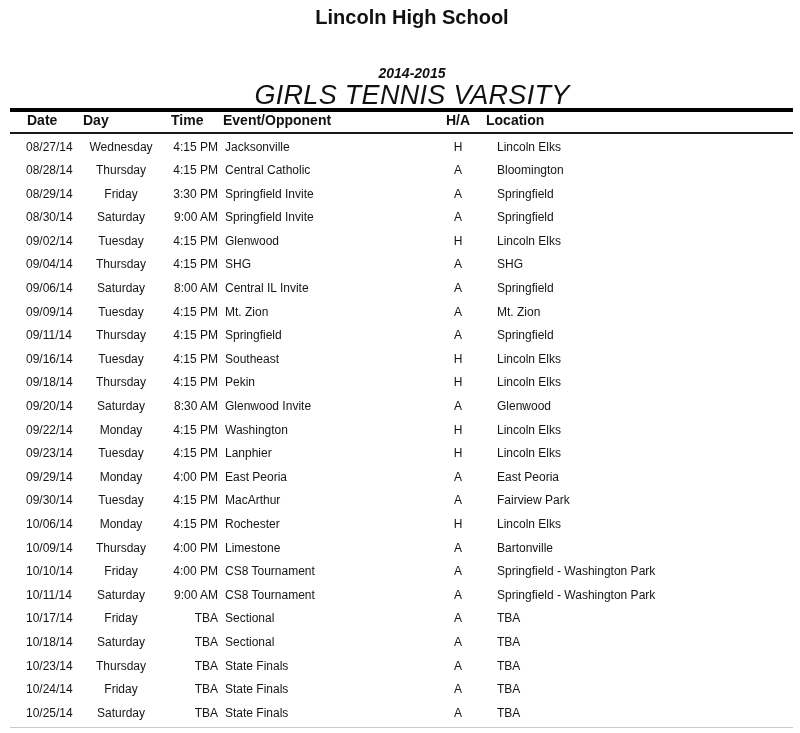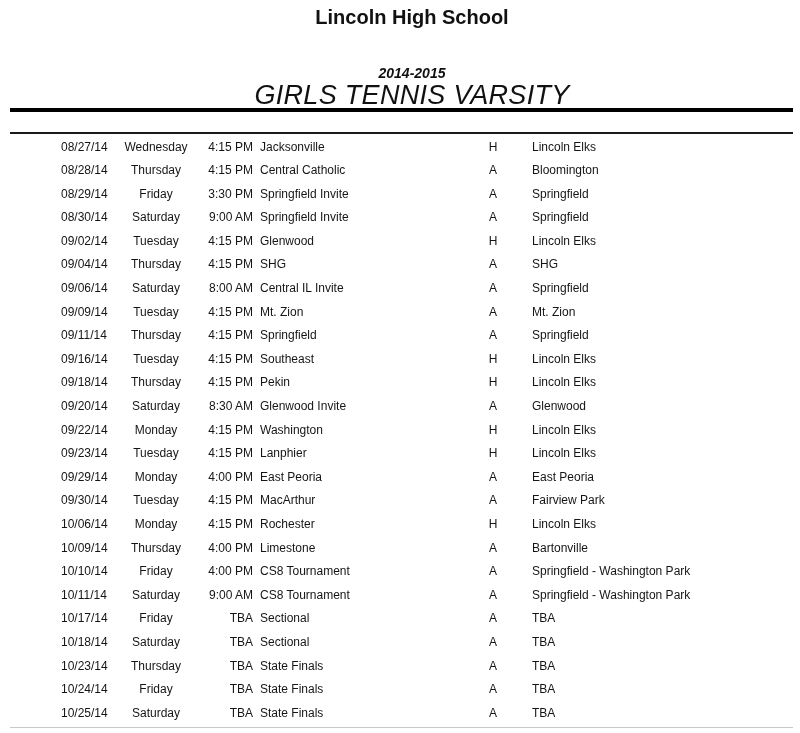--- a/index.html
+++ b/index.html
@@ -31,21 +31,21 @@
     position: absolute; top: 0;
     font-size: 14px; font-weight: bold; white-space: nowrap;
   }
   .h-date  { left: 27px; }
   .h-day   { left: 83px; }
   .h-time  { left: 171px; }
   .h-event { left: 223px; }
   .h-ha    { left: 441px; width: 34px; text-align: center; }
   .h-loc   { left: 486px; }
 
-  .rows { position: absolute; top: 136px; left: 0; width: 676px; margin-left: 35px; }
+  .rows { position: absolute; top: 136px; left: 0; width: 676px; }
   .row { position: relative; height: 23.6px; }
   .cell {
     position: absolute; top: 3.5px;
     font-size: 12px; white-space: nowrap; color: #151515;
   }
   .c-date  { left: 26px; }
   .c-day   { left: 83px; width: 76px; text-align: center; }
   .c-time  { left: 160px; width: 58px; text-align: right; }
   .c-event { left: 225px; }
   .c-ha    { left: 441px; width: 34px; text-align: center; }
@@ -55,20 +55,28 @@
 <body>
 
 <div class="page">
 
   <div class="center-line school-title">Lincoln High School</div>
   <div class="center-line season-line">2014-2015</div>
   <div class="center-line team-line">GIRLS TENNIS VARSITY</div>
 
   <div class="rule-thick"></div>
 
+  <div class="thead">
+    <span class="h-date">Date</span>
+    <span class="h-day">Day</span>
+    <span class="h-time">Time</span>
+    <span class="h-event">Event/Opponent</span>
+    <span class="h-ha">H/A</span>
+    <span class="h-loc">Location</span>
+  </div>
 
   <div class="rule-thin"></div>
 
   <div class="rows">
   <div class="row">
     <span class="cell c-date">08/27/14</span>
     <span class="cell c-day">Wednesday</span>
     <span class="cell c-time">4:15 PM</span>
     <span class="cell c-event">Jacksonville</span>
     <span class="cell c-ha">H</span>

